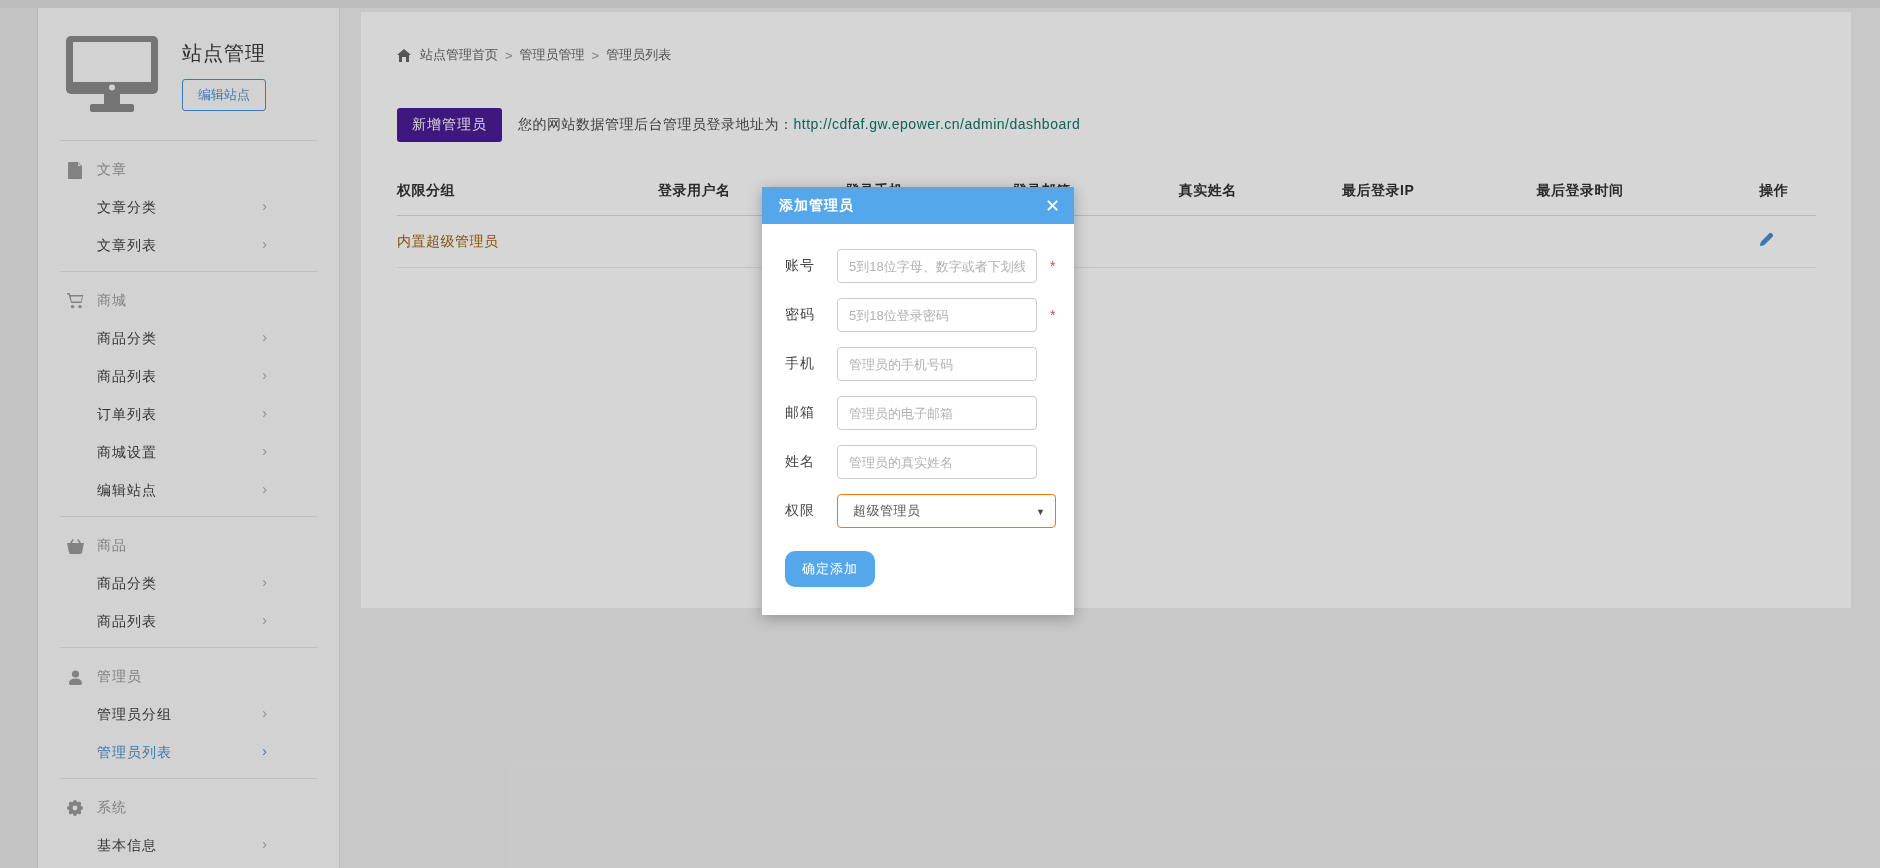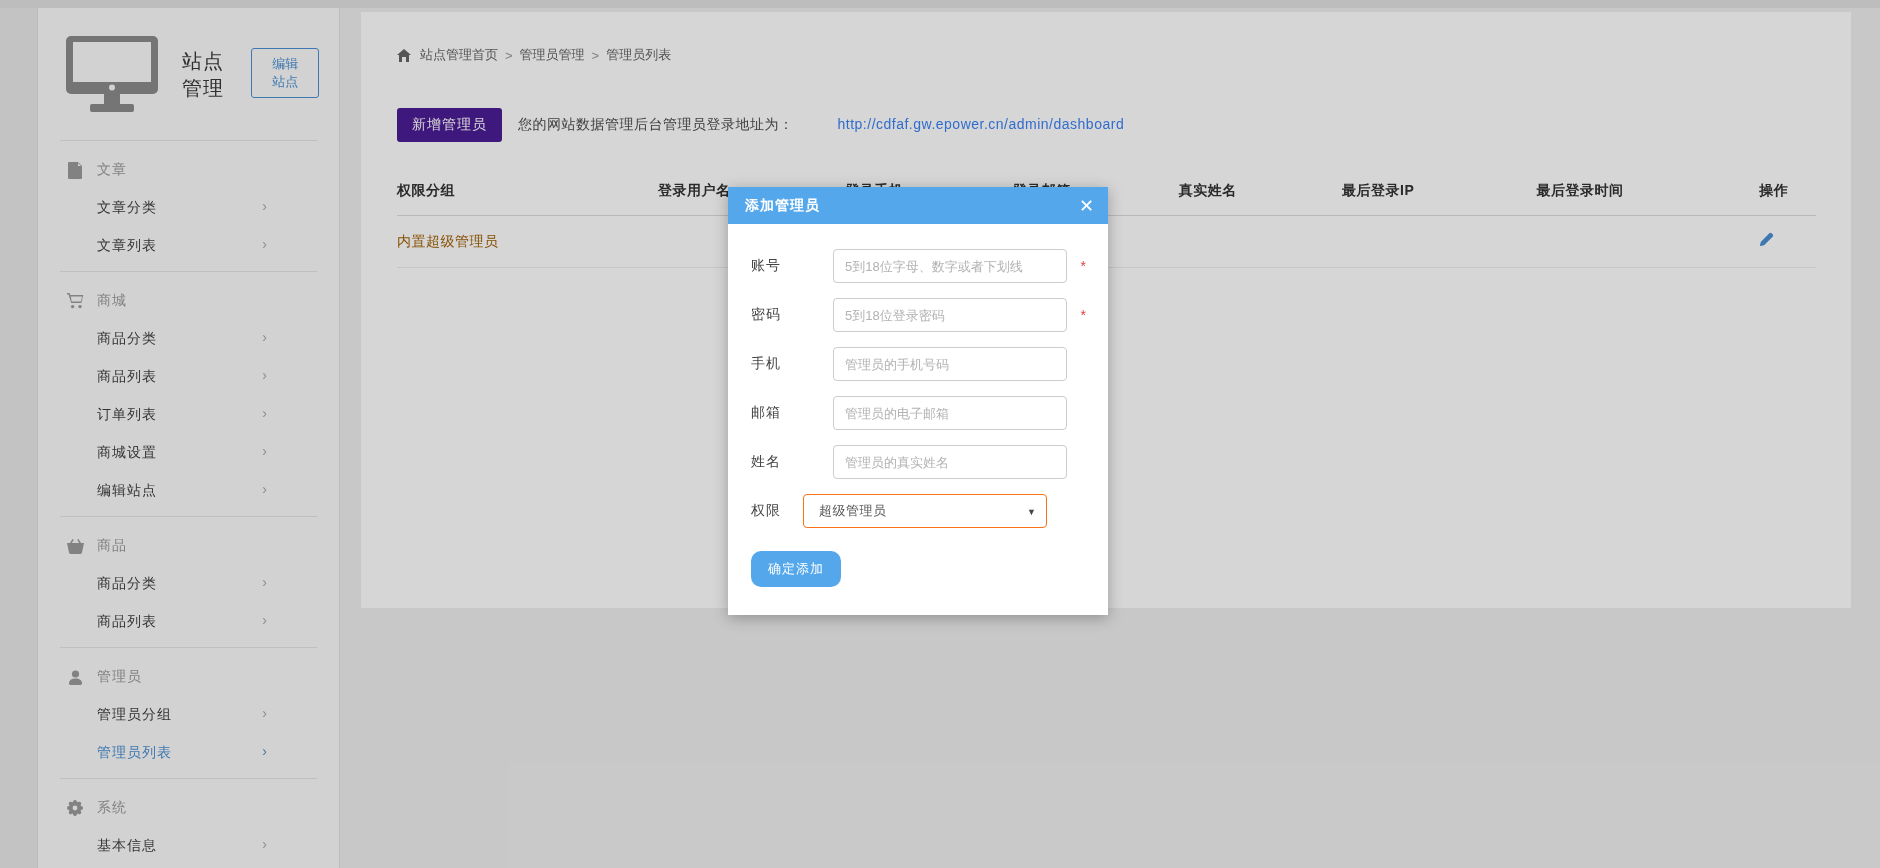--- a/index.html
+++ b/index.html
@@ -9,21 +9,21 @@
   .top-edge { height:8px; background:#e2e2e2; width:100%; }
   .layout { display:flex; height:860px; }
 
   
   .left-strip { width:38px; background:#e9e9e9; border-right:1px solid #dedede; }
 
   
   .sidebar { width:302px; background:#fbfbfb; border-right:1px solid #e3e3e3; padding:0 18px; overflow:hidden; }
   .logo-block { display:flex; align-items:center; gap:22px; padding:28px 2px 26px 8px; }
   .logo-icon svg { display:block; }
-  .logo-meta { display:flex; flex-direction:row; align-items:flex-start; gap:12px; }
+  .logo-meta { display:flex; flex-direction:column; align-items:flex-start; gap:12px; }
   .site-title { font-size:20px; color:#3a3a3a; letter-spacing:1px; }
   .edit-site-btn { border:1px solid #4a90d2; color:#4a90d2; background:transparent; font-size:13px; padding:6px 15px; border-radius:3px; cursor:pointer; font-family:inherit; }
   .side-divider { border-top:1px solid #e4e4e4; margin:0 4px; }
   .nav-section { padding:10px 0 6px 0; }
   .section-head { display:flex; align-items:center; gap:13px; padding:10px 0 10px 10px; cursor:pointer; }
   .section-head .s-icon { width:18px; height:18px; display:inline-flex; align-items:center; justify-content:center; }
   .section-title { font-size:14px; color:#9b9b9b; letter-spacing:1px; }
   .nav-item { display:flex; align-items:flex-start; justify-content:space-between; padding:10px 54px 10px 41px; cursor:pointer; }
   .nav-item .label { font-size:14px; color:#404040; letter-spacing:1px; }
   .nav-item .chev { color:#a8a8a8; font-size:14px; line-height:1; }
@@ -34,37 +34,37 @@
   .card { background:#ffffff; height:596px; padding:34px 35px 0 36px; }
 
   .breadcrumb { display:flex; align-items:center; gap:7px; font-size:13px; color:#666; }
   .breadcrumb .crumb { cursor:pointer; }
   .breadcrumb .sep { color:#999; }
   .home-icon { display:inline-flex; margin-right:2px; }
 
   .toolbar { display:flex; align-items:center; margin-top:44px; gap:16px; }
   .add-admin-btn { background:#4c1d95; color:#fff; border:none; font-size:14px; padding:8px 15px; border-radius:3px; cursor:pointer; font-family:inherit; letter-spacing:1px; }
   .login-hint { font-size:14px; color:#4d4d4d; letter-spacing:0.5px; }
-  .login-url { color:#3b82f6; text-decoration:none;margin-left:44px; }
+  .login-url { color:#0f766e; text-decoration:none; }
 
   .admin-table { width:100%; border-collapse:collapse; margin-top:26px; table-layout:fixed; }
   .admin-table th { text-align:left; font-size:14px; color:#333; font-weight:bold; padding:14px 0 15px 0; border-bottom:1px solid #dcdcdc; letter-spacing:0.5px; }
   .admin-table td { font-size:14px; color:#a16207; padding:16px 0; border-bottom:1px solid #ececec; letter-spacing:0.5px;font-family:Liberation Mono, monospace; }
   .edit-icon { cursor:pointer; display:inline-flex; }
 
   
   .page-overlay { position:absolute; left:0; top:0; right:0; bottom:0; background:rgba(0,0,0,0.16); z-index:10; }
-  .modal { position:absolute; left:728px; top:187px; width:380px; background:#fff; z-index:20; box-shadow:0 3px 14px rgba(0,0,0,0.28); }
+  .modal { position:absolute; left:762px; top:187px; width:312px; background:#fff; z-index:20; box-shadow:0 3px 14px rgba(0,0,0,0.28); }
   .modal-header { background:#55a7ec; height:37px; display:flex; align-items:center; justify-content:space-between; padding:0 14px 0 17px; }
   .modal-title { color:#fff; font-size:14px; font-weight:bold; letter-spacing:1px; }
   .modal-close { color:#fff; font-size:18px; cursor:pointer; line-height:1; background:none; border:none; font-family:inherit; }
   .modal-body { padding:25px 18px 28px 23px; }
   .field-row { display:flex; align-items:center; margin-bottom:15px; }
   .field-label { width:52px; font-size:14px; color:#444; letter-spacing:1px; flex:none; }
-  .field-input { width:244px; height:34px; border:1px solid #ccc; border-radius:4px; padding:0 11px; font-size:13px; color:#701a75; font-family:inherit; outline:none;margin-left:30px; }
+  .field-input { width:244px; height:34px; border:1px solid #ccc; border-radius:4px; padding:0 11px; font-size:13px; color:#701a75; font-family:inherit; outline:none; }
   .field-input::placeholder { color:#b2b2b2; }
   .req-star { color:#dd4444; font-size:14px; margin-left:13px; width:10px; }
   .select-box { width:244px; height:34px; border:1px solid #f97316; border-radius:4px; background:#fff; position:relative; display:flex; align-items:center; cursor:pointer; }
   .select-value { font-size:13px; color:#555; padding-left:15px; letter-spacing:0.5px; }
   .select-caret { position:absolute; right:10px; top:12px; font-size:9px; color:#444; }
   .submit-row { margin-top:23px; }
   .submit-btn { background:#55a7ec; color:#fff; border:none; font-size:13px; padding:9px 17px; border-radius:10px; cursor:pointer; font-family:inherit; letter-spacing:1px; }
 </style>
 </head>
 <body>

